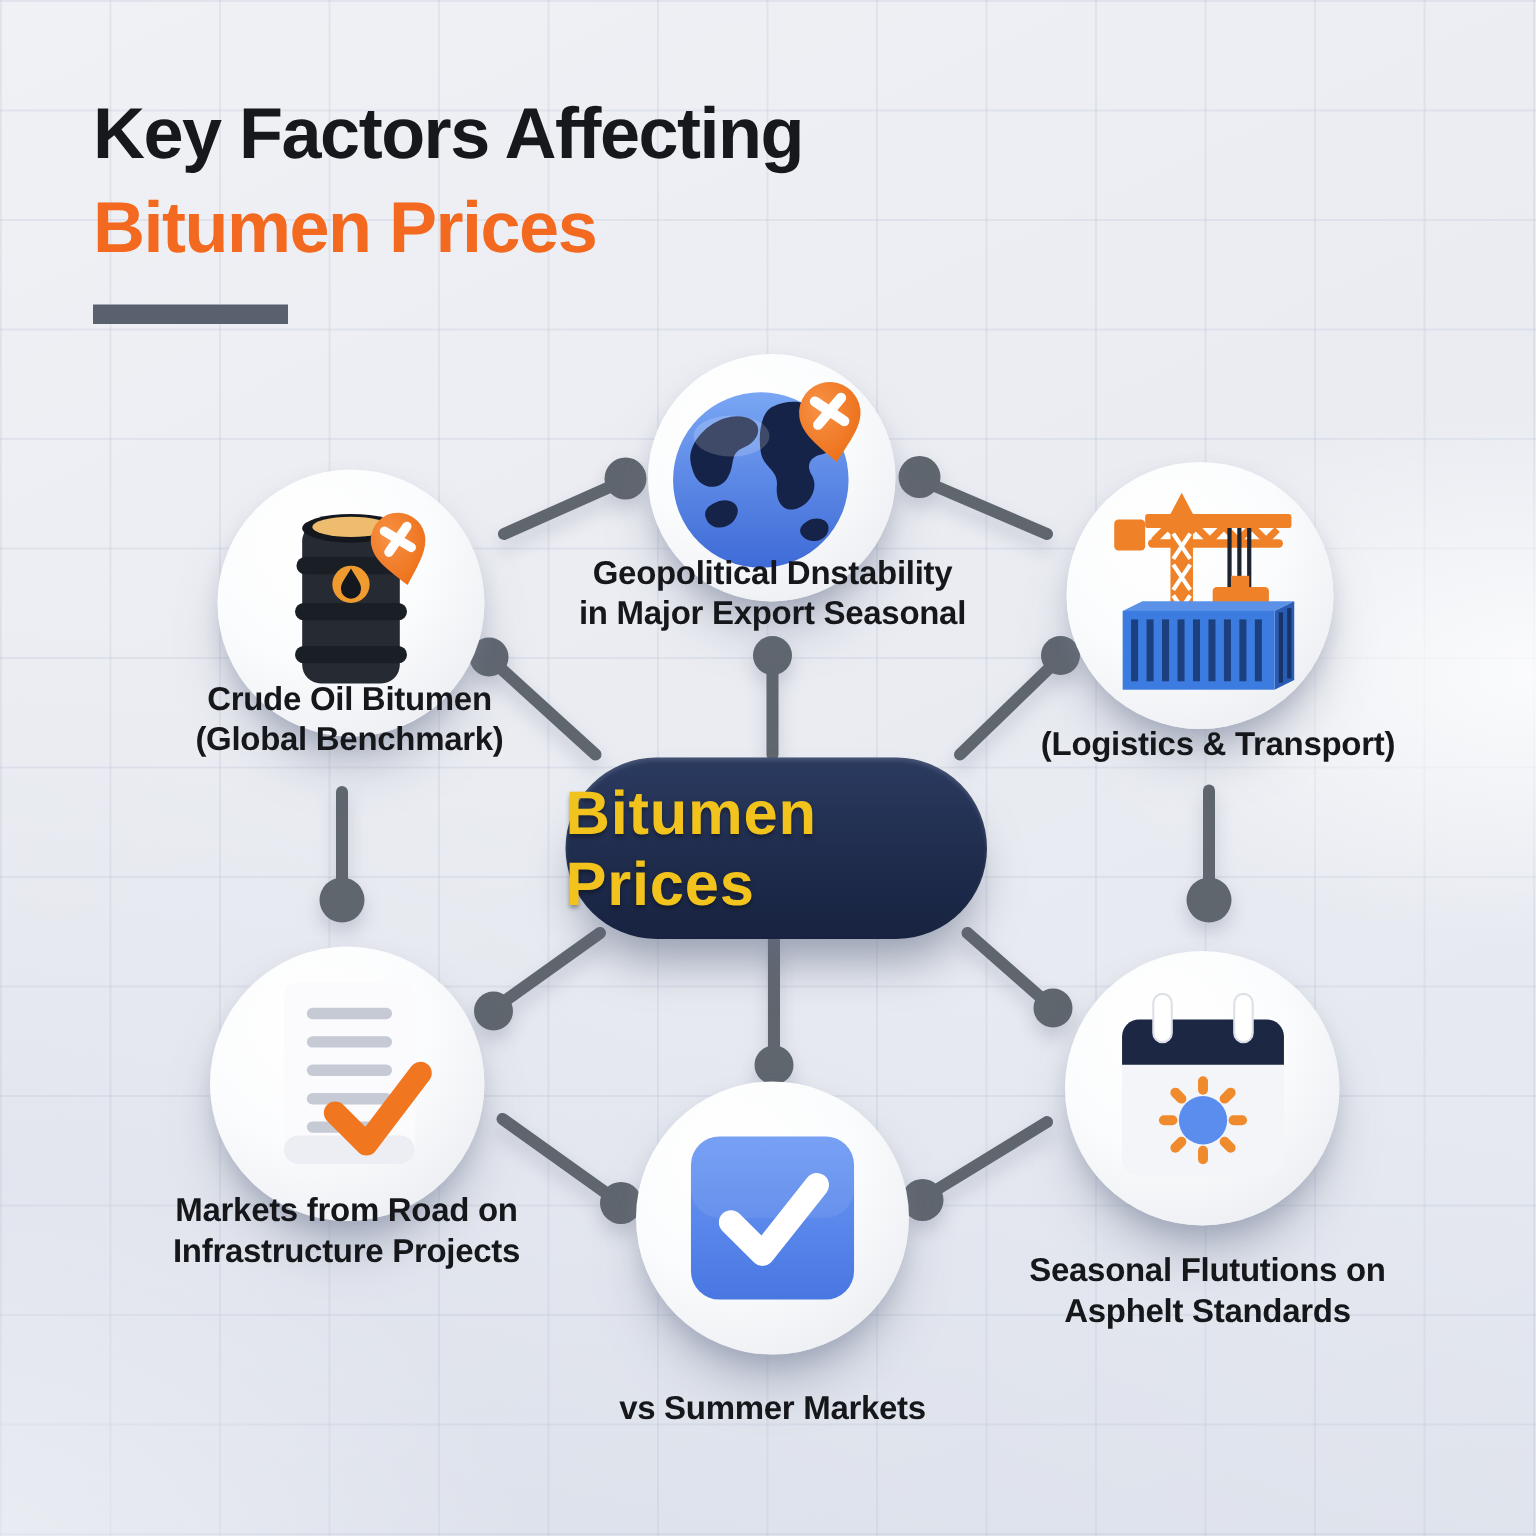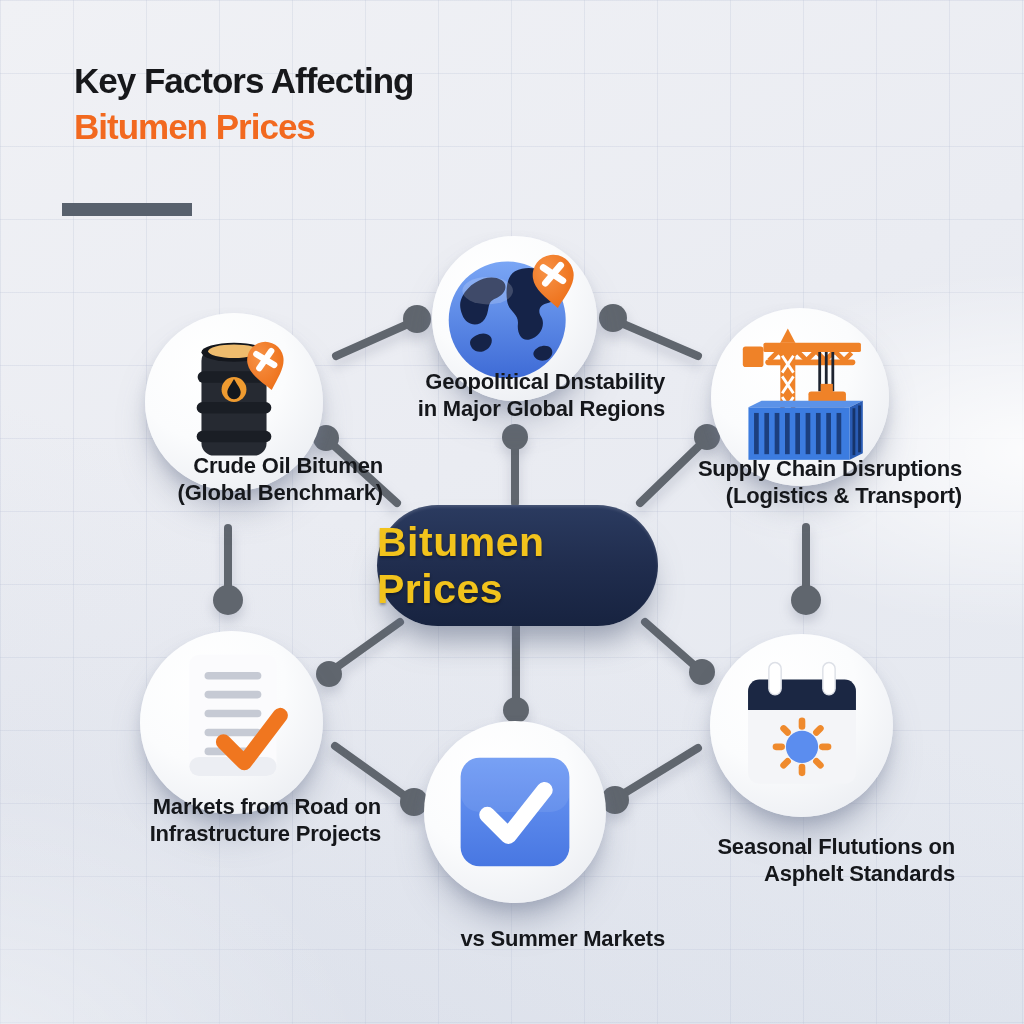--- a/index.html
+++ b/index.html
@@ -17,38 +17,38 @@
   }
   .vignette{
     position:absolute;inset:0;z-index:0;pointer-events:none;
     background:
       radial-gradient(560px 300px at 101% 44%, rgba(255,255,255,.85), rgba(255,255,255,0) 60%),
       radial-gradient(700px 500px at -5% 105%, rgba(255,255,255,.45), rgba(255,255,255,0) 60%),
       linear-gradient(200deg, rgba(255,255,255,0) 55%, rgba(173,184,207,.18) 100%);
   }
   .title{position:absolute;left:62px;top:58px;z-index:4;}
   .title .t1,.title .t2{
-    display:block;font-size:35px;font-weight:800;letter-spacing:-1px;line-height:1.32;margin-left:12px;
+    display:block;font-size:48px;font-weight:800;letter-spacing:-1px;line-height:1.32;
   }
   .title .t1{color:#17181b;}
   .title .t2{color:#f2691f;}
   .title-underline{
     position:absolute;left:62px;top:203px;width:130px;height:13px;background:#58616d;z-index:4;
   }
   svg.connectors{position:absolute;left:0;top:0;z-index:1;
     filter:drop-shadow(0 7px 6px rgba(115,124,145,.30));}
   .bubble{
     position:absolute;border-radius:50%;z-index:2;
     background:radial-gradient(circle at 36% 28%, #ffffff 0%, #fbfcfd 45%, #eef0f4 78%, #e4e7ee 100%);
     box-shadow:0 24px 34px -10px rgba(104,114,140,.50), 0 6px 12px rgba(130,140,165,.22);
     display:flex;align-items:center;justify-content:center;
   }
   .label{
     position:absolute;z-index:3;width:300px;transform:translateX(-50%);
-    text-align:right;font-size:22px;font-weight:700;color:#15171b;line-height:1.24;
+    text-align:center;font-size:22px;font-weight:700;color:#15171b;line-height:1.24;
     letter-spacing:-0.2px;
   }
   .center-pill{
     position:absolute;left:377px;top:505px;width:281px;height:121px;border-radius:62px;z-index:3;
     background:linear-gradient(180deg,#2b3b60 0%,#202d4e 50%,#172340 100%);
     box-shadow:0 22px 30px -8px rgba(96,106,132,.60), inset 0 2px 3px rgba(255,255,255,.14);
     display:flex;align-items:center;justify-content:center;
   }
   .center-pill span{
     color:#f2c31c;font-size:41px;font-weight:600;letter-spacing:.5px;
@@ -152,21 +152,21 @@
       </g>
       <ellipse cx="52" cy="46" rx="26" ry="14" fill="#ffffff" opacity="0.18"></ellipse>
       <g transform="translate(120,36) rotate(-8)">
         <path d="M0 28 C-11 15 -21 6 -21 -6 A21 21 0 1 1 21 -6 C21 6 11 15 0 28 Z" fill="url(#pinB)"></path>
         <path d="M-9 -15 L9 1 M9 -15 L-9 1" stroke="#ffffff" stroke-width="7" stroke-linecap="round" fill="none"></path>
       </g>
     </svg>
   </div>
   <div class="label" style="left:515px;top:368px;">
     <span>Geopolitical Dnstability</span><br>
-    <span>in Major Global Regions</span>
+    <span>in Major Export Seasonal</span>
   </div>
 
   <div class="bubble" style="left:711px;top:308px;width:178px;height:178px;">
     <svg width="160" height="150" viewBox="0 0 170 160">
       <g fill="#ef8228">
         <rect x="24" y="26" width="22" height="22" rx="3"></rect>
         <rect x="46" y="22" width="104" height="10" rx="2"></rect>
         <rect x="48" y="40" width="96" height="6" rx="3"></rect>
         <polygon points="64,22 80,22 72,7"></polygon>
         <rect x="64" y="22" width="16" height="86"></rect>
@@ -198,21 +198,21 @@
           <rect x="113" y="97" width="5" height="44"></rect>
         <rect x="124" y="97" width="5" height="44"></rect>
       </g>
       <g fill="#16346a">
         <rect x="141" y="92" width="3" height="50"></rect>
           <rect x="147" y="89" width="3" height="50"></rect>
       </g>
     </svg>
   </div>
   <div class="label" style="left:812px;top:455px;">
-    <span>Supply Chain Disruptions</span><br>
+    <br>
     <span>(Logistics &amp; Transport)</span>
   </div>
 
   <div class="bubble" style="left:140px;top:631px;width:183px;height:183px;">
     <svg width="142" height="152" viewBox="0 0 150 160">
       <rect x="30" y="8" width="92" height="128" rx="10" fill="#fbfbfd"></rect>
       <rect x="30" y="116" width="92" height="20" rx="10" fill="#eceef3"></rect>
       <g fill="#c6cad4">
         <rect x="46" y="26" width="60" height="8" rx="4"></rect>
         <rect x="46" y="46" width="60" height="8" rx="4"></rect>

